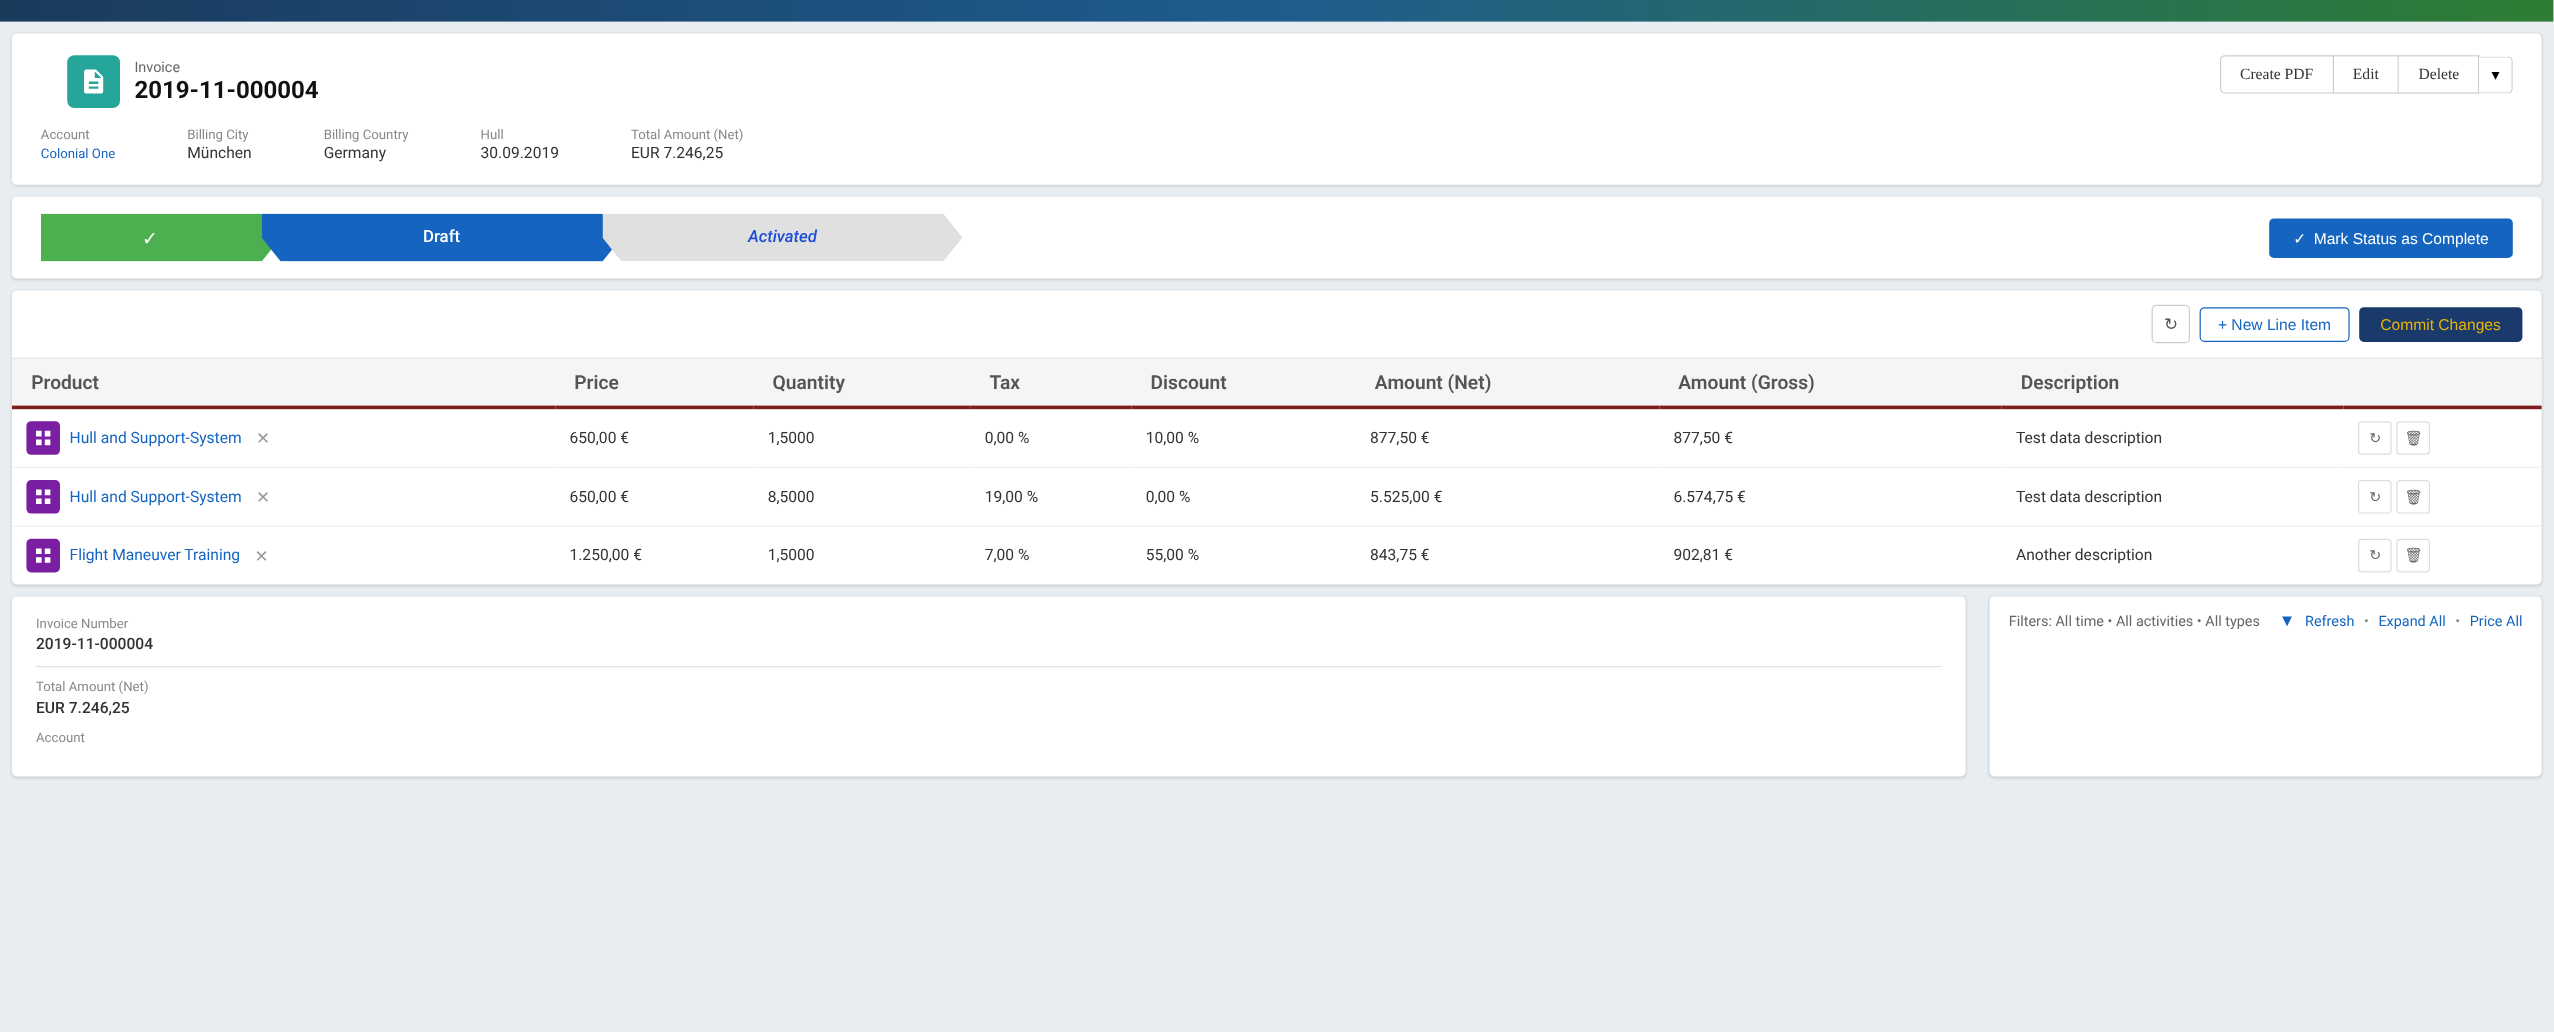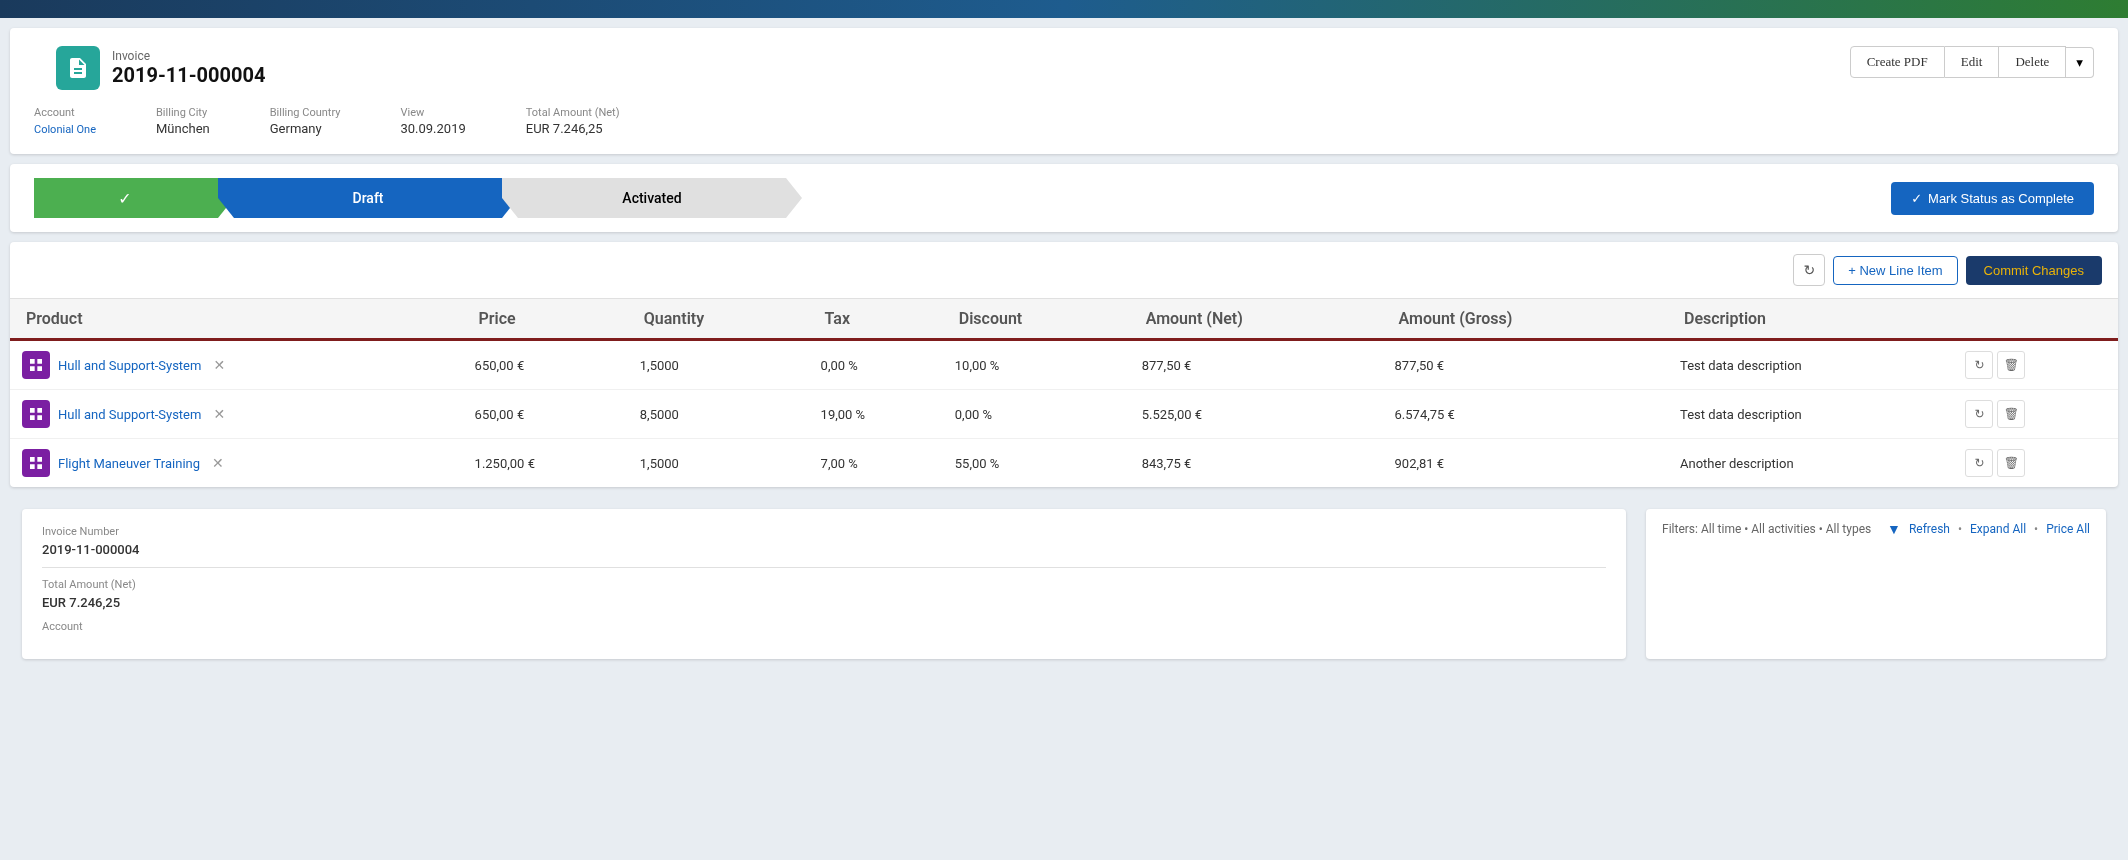--- a/index.html
+++ b/index.html
@@ -25,21 +25,21 @@
     .invoice-meta { display: flex; gap: 60px; margin-top: 16px; }
     .meta-group label { font-size: 11px; color: #888; display: block; margin-bottom: 2px; }
     .meta-group .meta-value { font-size: 13px; color: #333; }
     .meta-group .meta-link { font-size: 11px; color: #1565c0; text-decoration: none; }
 
     .status-bar-section { background: #fff; margin: 10px; border-radius: 4px; box-shadow: 0 1px 3px rgba(0,0,0,0.15); padding: 14px 24px; }
     .status-flow { display: flex; align-items: center; gap: 0; }
     .status-step { display: flex; align-items: center; justify-content: center; height: 40px; font-size: 14px; font-weight: 500; position: relative; }
     .status-step.done { background: #4caf50; color: white; padding: 0 30px 0 20px; clip-path: polygon(0 0, calc(100% - 16px) 0, 100% 50%, calc(100% - 16px) 100%, 0 100%); min-width: 200px; }
     .status-step.active { background: #1565c0; color: white; padding: 0 30px 0 30px; clip-path: polygon(0 0, calc(100% - 16px) 0, 100% 50%, calc(100% - 16px) 100%, 16px 100%, 0 50%); min-width: 300px; margin-left: -16px; text-align: center; }
-    .status-step.inactive { background: #e0e0e0; color: #000000; padding: 0 30px 0 30px; clip-path: polygon(0 0, calc(100% - 16px) 0, 100% 50%, calc(100% - 16px) 100%, 16px 100%, 0 50%); min-width: 300px; margin-left: -16px; }
+    .status-step.inactive { background: #e0e0e0; color: #1d4ed8; padding: 0 30px 0 30px; clip-path: polygon(0 0, calc(100% - 16px) 0, 100% 50%, calc(100% - 16px) 100%, 16px 100%, 0 50%); min-width: 300px; margin-left: -16px; font-style: italic; }
     .checkmark { margin-right: 8px; font-size: 16px; }
     .btn-mark-complete { margin-left: auto; background: #1565c0; color: white; border: none; padding: 9px 20px; border-radius: 4px; font-size: 13px; cursor: pointer; display: flex; align-items: center; gap: 6px; white-space: nowrap; }
 
     .line-items-section { background: #fff; margin: 10px; border-radius: 4px; box-shadow: 0 1px 3px rgba(0,0,0,0.15); padding: 0; }
     .line-items-toolbar { display: flex; align-items: center; justify-content: flex-end; padding: 12px 16px; gap: 8px; border-bottom: 1px solid #e0e0e0; }
     .btn-refresh-icon { border: 1px solid #ccc; background: #fff; width: 32px; height: 32px; border-radius: 4px; cursor: pointer; display: flex; align-items: center; justify-content: center; font-size: 14px; color: #555; }
     .btn-new-line { border: 1px solid #1565c0; background: #fff; color: #1565c0; padding: 6px 14px; border-radius: 4px; cursor: pointer; font-size: 13px; display: flex; align-items: center; gap: 4px; }
     .btn-commit { background: #1a3a6b; color: #eab308; border: none; padding: 7px 18px; border-radius: 4px; cursor: pointer; font-size: 13px; }
 
     table { width: 100%; border-collapse: collapse; }
@@ -49,21 +49,21 @@
     tr:last-child td { border-bottom: none; }
 
     .product-cell { display: flex; align-items: center; gap: 8px; }
     .product-icon { width: 28px; height: 28px; background: #7b1fa2; border-radius: 4px; display: flex; align-items: center; justify-content: center; flex-shrink: 0; }
     .product-icon svg { fill: white; width: 16px; height: 16px; }
     .product-name { color: #1565c0; }
     .remove-btn { background: none; border: none; cursor: pointer; color: #999; font-size: 14px; padding: 2px 4px; }
     .row-actions { display: flex; gap: 4px; }
     .row-action-btn { border: 1px solid #ddd; background: #fff; width: 28px; height: 28px; border-radius: 3px; cursor: pointer; display: flex; align-items: center; justify-content: center; font-size: 12px; color: #666; }
 
-    .bottom-section { display: flex; margin: 22px; gap: 20px; }
+    .bottom-section { display: flex; margin: 10px; gap: 20px; }
     .summary-card { background: #fff; border-radius: 4px; box-shadow: 0 1px 3px rgba(0,0,0,0.15); padding: 16px 20px; flex: 1; }
     .summary-card .summary-label { font-size: 11px; color: #888; margin-bottom: 4px; }
     .summary-card .summary-value { font-size: 13px; color: #333; font-weight: 500; }
     .summary-row { margin-bottom: 10px; }
     .divider-line { border: none; border-top: 1px solid #e0e0e0; margin: 10px 0; }
 
     .activity-card { background: #fff; border-radius: 4px; box-shadow: 0 1px 3px rgba(0,0,0,0.15); padding: 12px 16px; width: 460px; }
     .activity-toolbar { display: flex; align-items: center; justify-content: flex-end; gap: 8px; font-size: 12px; color: #888; }
     .activity-filters { margin-right: auto; font-size: 12px; color: #666; }
     .activity-link { color: #1565c0; text-decoration: none; cursor: pointer; }
@@ -104,21 +104,21 @@
     </div>
     <div class="meta-group">
       <label>Billing City</label>
       <span class="meta-value">München</span>
     </div>
     <div class="meta-group">
       <label>Billing Country</label>
       <span class="meta-value">Germany</span>
     </div>
     <div class="meta-group">
-      <label>View</label>
+      <label>Hull</label>
       <span class="meta-value">30.09.2019</span>
     </div>
     <div class="meta-group">
       <label>Total Amount (Net)</label>
       <span class="meta-value">EUR 7.246,25</span>
     </div>
   </div>
 </div>
 
 <div class="status-bar-section">

